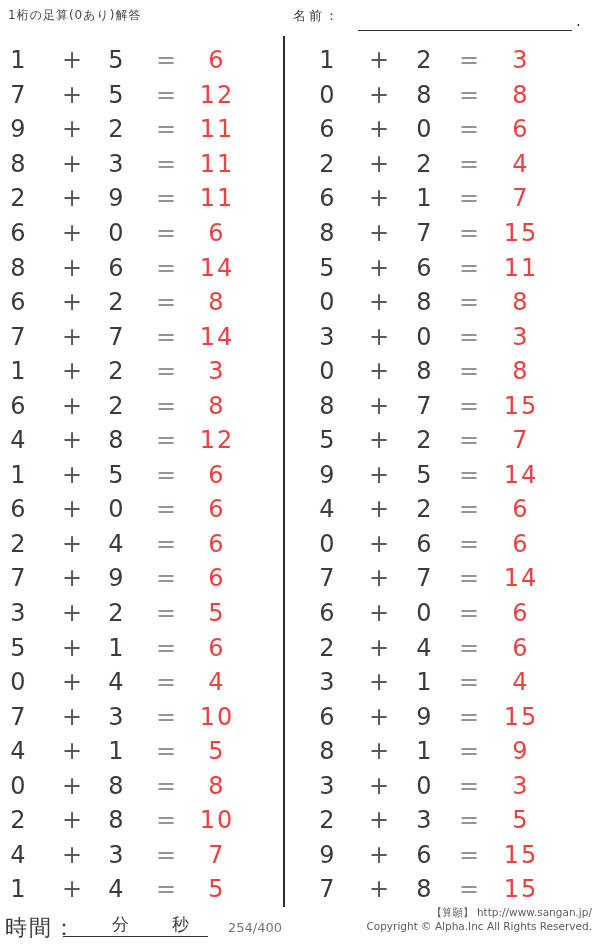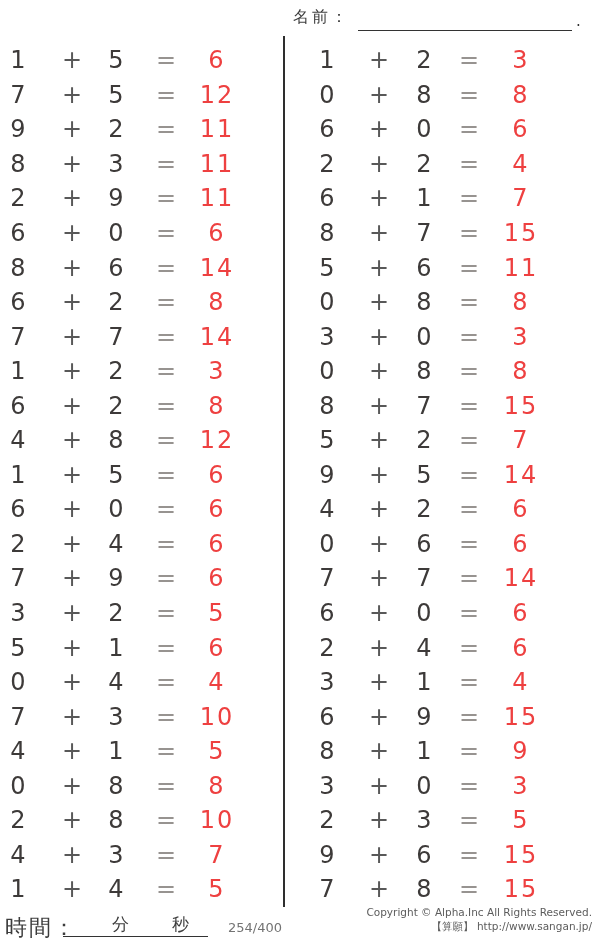--- a/index.html
+++ b/index.html
@@ -4,21 +4,21 @@
 <style>
   html,body{margin:0;padding:0;}
   body{
     width:600px;height:945px;background:#ffffff;position:relative;
     font-family:"DejaVu Sans", sans-serif;color:#3d3a39;overflow:hidden;
   }
   .page{position:absolute;inset:0;}
 
   
   .title{position:absolute;left:8px;top:7px;font-size:12px;color:#4a4440;letter-spacing:1px;}
-  .name-label{position:absolute;left:293px;top:7px;font-size:16px;color:#3c3c3c;letter-spacing:3px;}
+  .name-label{position:absolute;left:293px;top:7px;font-size:13px;color:#3c3c3c;letter-spacing:3px;}
   .name-line{position:absolute;left:358px;top:10px;width:214px;height:20px;border-bottom:1.6px solid #333;}
   .name-dot{position:absolute;left:576px;top:12px;font-size:15px;color:#333;}
 
   
   .divider{position:absolute;left:283px;top:36px;width:1.6px;height:871px;background:#2e2e2e;}
 
   
   .col{position:absolute;top:43px;}
   .col-left{left:0;width:283px;}
   .col-right{left:283px;width:317px;}
@@ -39,20 +39,21 @@
   .min-label{position:absolute;left:112px;top:913px;font-size:17px;color:#3c3c3c;}
   .sec-label{position:absolute;left:172px;top:913px;font-size:17px;color:#3c3c3c;}
   .page-count{position:absolute;left:228px;top:920px;font-size:13px;color:#737373;}
   .copyright{position:absolute;right:8px;top:906px;text-align:right;font-size:10.5px;color:#5c5c5c;line-height:1.3;}
 </style>
 </head>
 <body>
 
 <div class="page">
 
+  <div class="title">1桁の足算(0あり)解答</div>
 
   <div class="name-label">名前：</div>
   <div class="name-line"></div>
   <div class="name-dot">.</div>
 
   <div class="divider"></div>
 
   <div class="col col-left" id="col-left">
       <div class="row">
         <span class="cell a">1</span>
@@ -408,17 +409,17 @@
       </div>
     </div>
 
   <div class="time-label">時間：</div>
   <div class="time-line"></div>
   <div class="min-label">分</div>
   <div class="sec-label">秒</div>
   <div class="page-count">254/400</div>
 
   <div class="copyright">
+    <div>【算願】 http://www.sangan.jp/</div>
     <div>Copyright © Alpha.Inc All Rights Reserved.</div>
-    <div>【算願】 http://www.sangan.jp/</div>
   </div>
 
 </div>
 
 </body></html>

